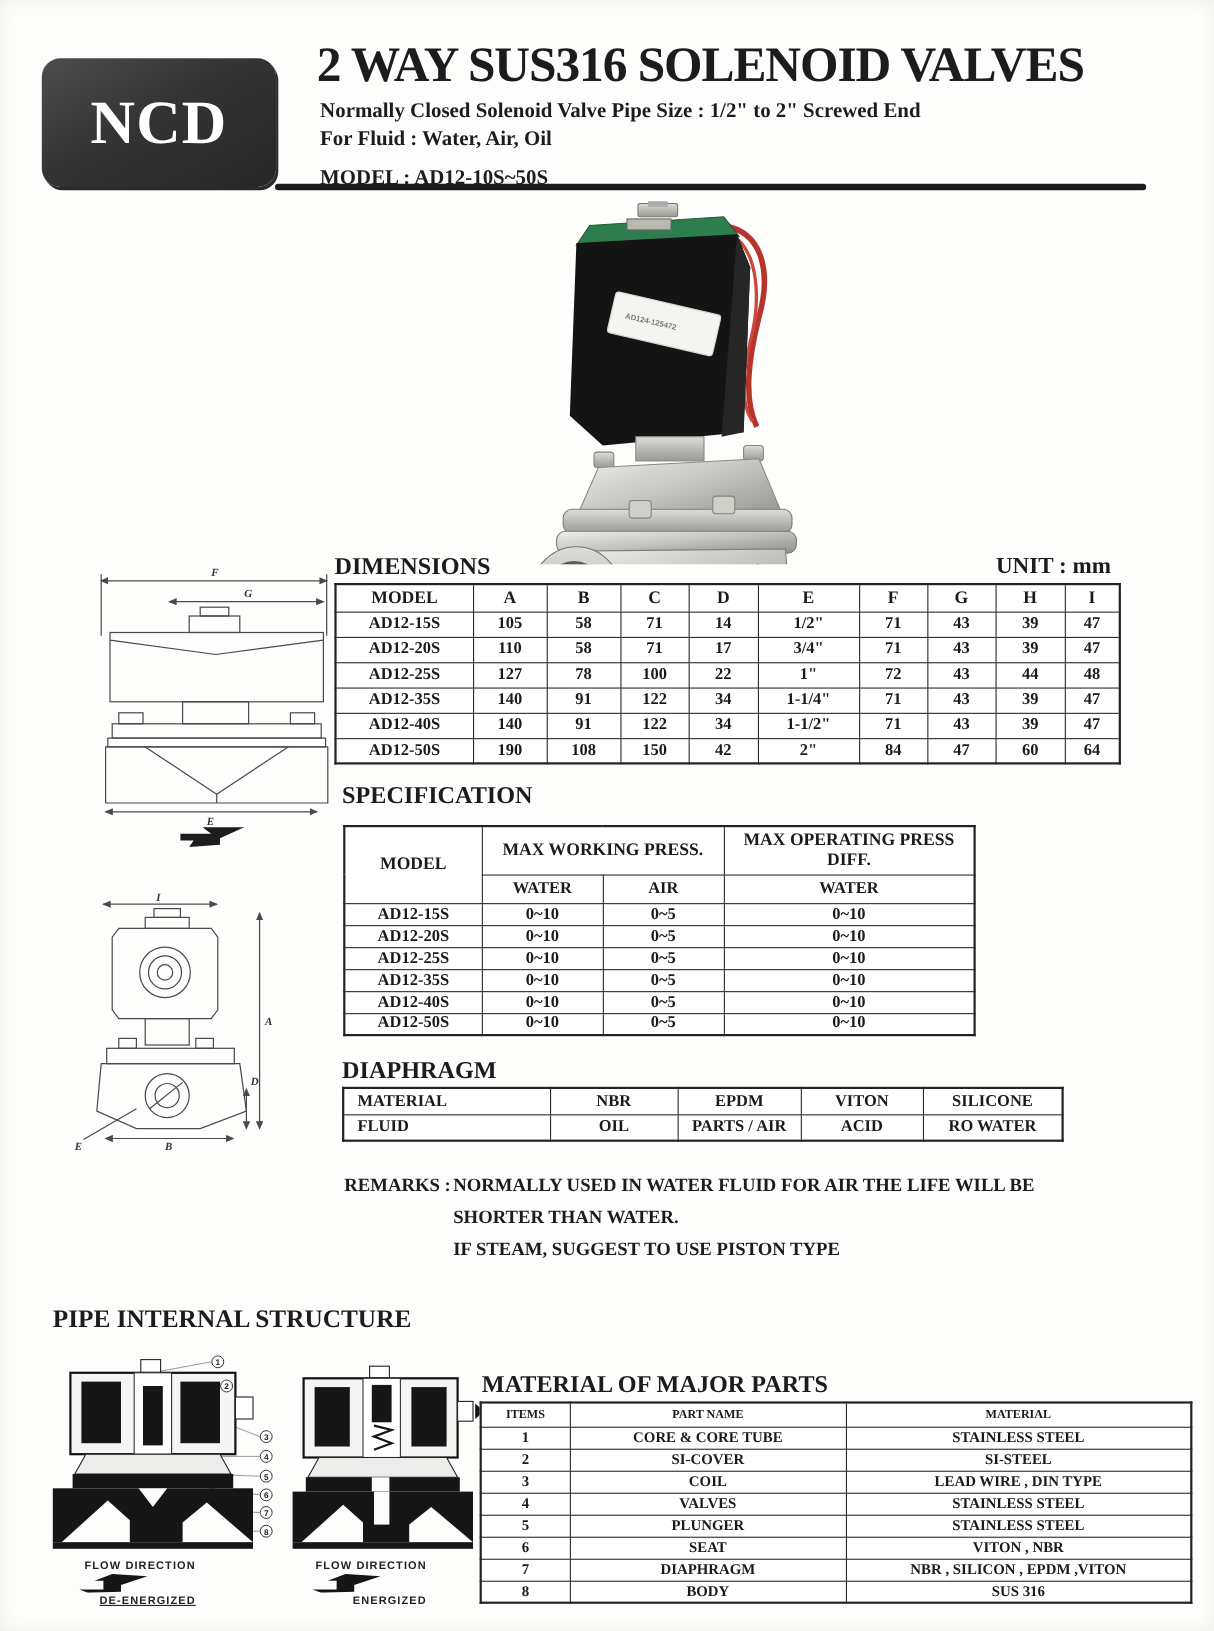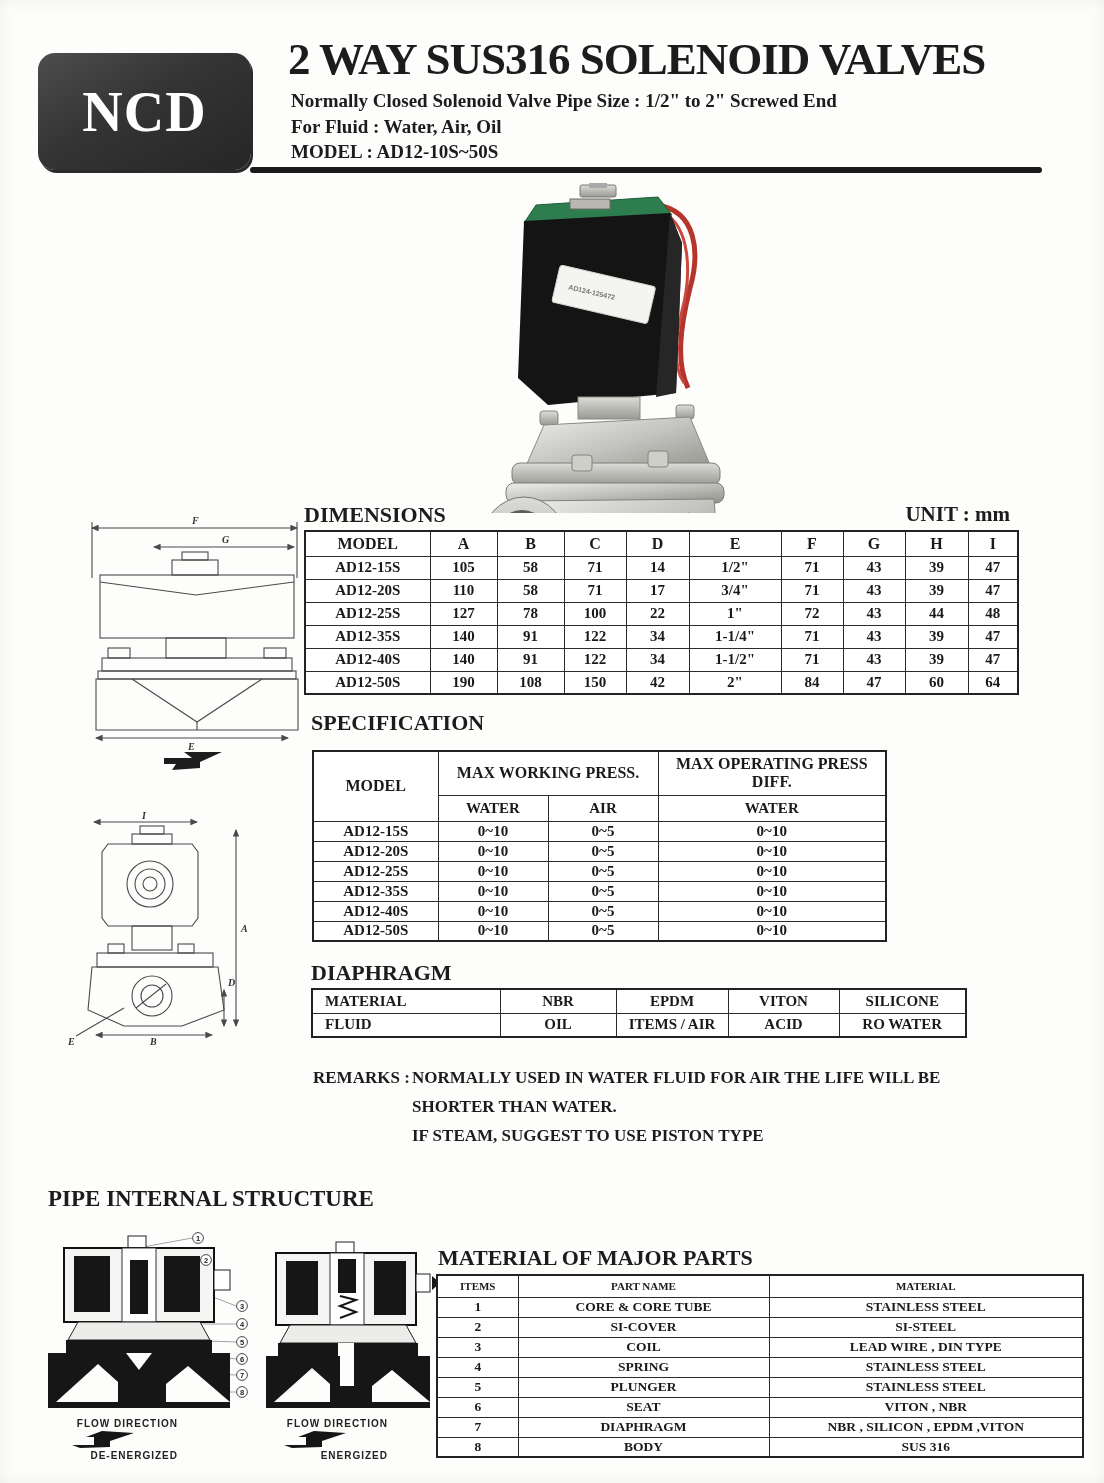--- a/index.html
+++ b/index.html
@@ -48,21 +48,21 @@
 <body>
 
 <div class="page">
 
   <div class="abs logo">
     <span>NCD</span>
   </div>
   <div class="abs title">2 WAY SUS316 SOLENOID VALVES</div>
   <div class="abs sub" style="top:90px;">Normally Closed Solenoid Valve Pipe Size : 1/2" to 2" Screwed End</div>
   <div class="abs sub" style="top:116px;">For Fluid : Water, Air, Oil</div>
-  <div class="abs sub" style="top:141px;">MODEL : AD12-10S~50S</div>
+  <div class="abs sub" style="top:151px;">MODEL : AD12-10S~50S</div>
   <div class="abs rule"></div>
 
   <svg class="abs" style="left:452px;top:183px;" width="332" height="330" viewBox="0 0 332 330">
     <defs>
       <linearGradient id="met" x1="0" y1="0" x2="1" y2="1">
         <stop offset="0" stop-color="#eeeeec"></stop>
           <stop offset=".5" stop-color="#c2c2be"></stop>
           <stop offset="1" stop-color="#90908a"></stop>
       </linearGradient>
       <linearGradient id="met2" x1="0" y1="0" x2="0" y2="1">
@@ -366,21 +366,21 @@
         <tr>
       <td class="lft">MATERIAL</td>
           <td>NBR</td>
           <td>EPDM</td>
           <td>VITON</td>
           <td>SILICONE</td>
     </tr>
     <tr>
       <td class="lft">FLUID</td>
           <td>OIL</td>
-          <td>ITEMS / AIR</td>
+          <td>PARTS / AIR</td>
           <td>ACID</td>
           <td>RO WATER</td>
     </tr>
   </tbody>
     </table>
   <div class="abs remark" style="left:313px;top:1068px;">REMARKS :</div>
   <div class="abs remark" style="left:412px;top:1068px;">NORMALLY USED IN WATER FLUID FOR AIR THE LIFE WILL BE</div>
   <div class="abs remark" style="left:412px;top:1097px;">SHORTER THAN WATER.</div>
   <div class="abs sec-title" style="left:48px;top:1186px;font-size:23px;">PIPE INTERNAL STRUCTURE</div>
 
@@ -452,21 +452,21 @@
       <polygon points="170,162 132,130 112,146 112,162" fill="#fdfdfc"></polygon>
       <rect x="80" y="116" width="14" height="30" fill="#fdfdfc"></rect>
       <rect x="6" y="162" width="164" height="6" fill="#161616"></rect>
     </g>
   </svg>
 
   <div class="abs capt" style="left:48px;top:1418px;width:130px;">FLOW DIRECTION</div>
   <svg class="abs" style="left:70px;top:1430px;" width="70" height="18" viewBox="0 0 70 18">
     <path d="M2,15 L24,15 L24,7 L16,7 L32,1 L64,3 L40,11 L40,17 L10,18 Z" fill="#161616"></path>
   </svg>
-  <div class="abs capt" style="left:48px;top:1450px;width:130px;">DE-ENERGIZED</div>
+  <div class="abs capt" style="left:48px;top:1450px;width:130px;text-decoration:underline;">DE-ENERGIZED</div>
 
   <div class="abs capt" style="left:258px;top:1418px;width:130px;">FLOW DIRECTION</div>
   <svg class="abs" style="left:282px;top:1430px;" width="70" height="18" viewBox="0 0 70 18">
     <path d="M2,15 L24,15 L24,7 L16,7 L32,1 L64,3 L40,11 L40,17 L10,18 Z" fill="#161616"></path>
   </svg>
   <div class="abs capt" style="left:258px;top:1450px;width:130px;">ENERGIZED</div>
 
   <div class="abs sec-title" style="left:438px;top:1245px;">MATERIAL OF MAJOR PARTS</div>
   <table class="abs tbl mats" style="left:436px;top:1274px;width:646px;">
     <colgroup>
@@ -490,21 +490,21 @@
           <td>SI-COVER</td>
           <td>SI-STEEL</td>
         </tr>
     <tr>
           <td>3</td>
           <td>COIL</td>
           <td>LEAD WIRE , DIN TYPE</td>
         </tr>
     <tr>
           <td>4</td>
-          <td>SPRING</td>
+          <td>VALVES</td>
           <td>STAINLESS STEEL</td>
         </tr>
     <tr>
           <td>5</td>
           <td>PLUNGER</td>
           <td>STAINLESS STEEL</td>
         </tr>
     <tr>
           <td>6</td>
           <td>SEAT</td>

